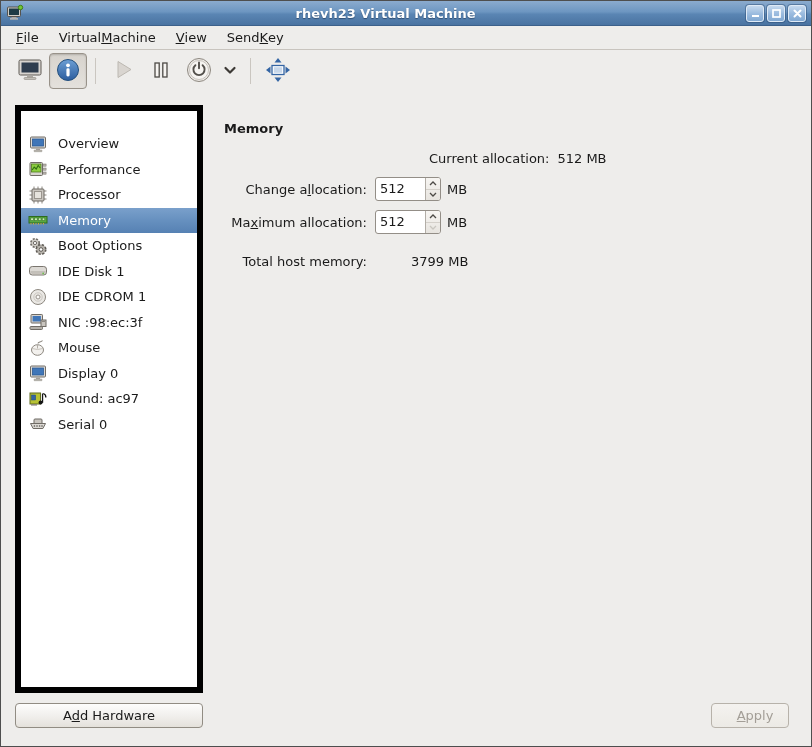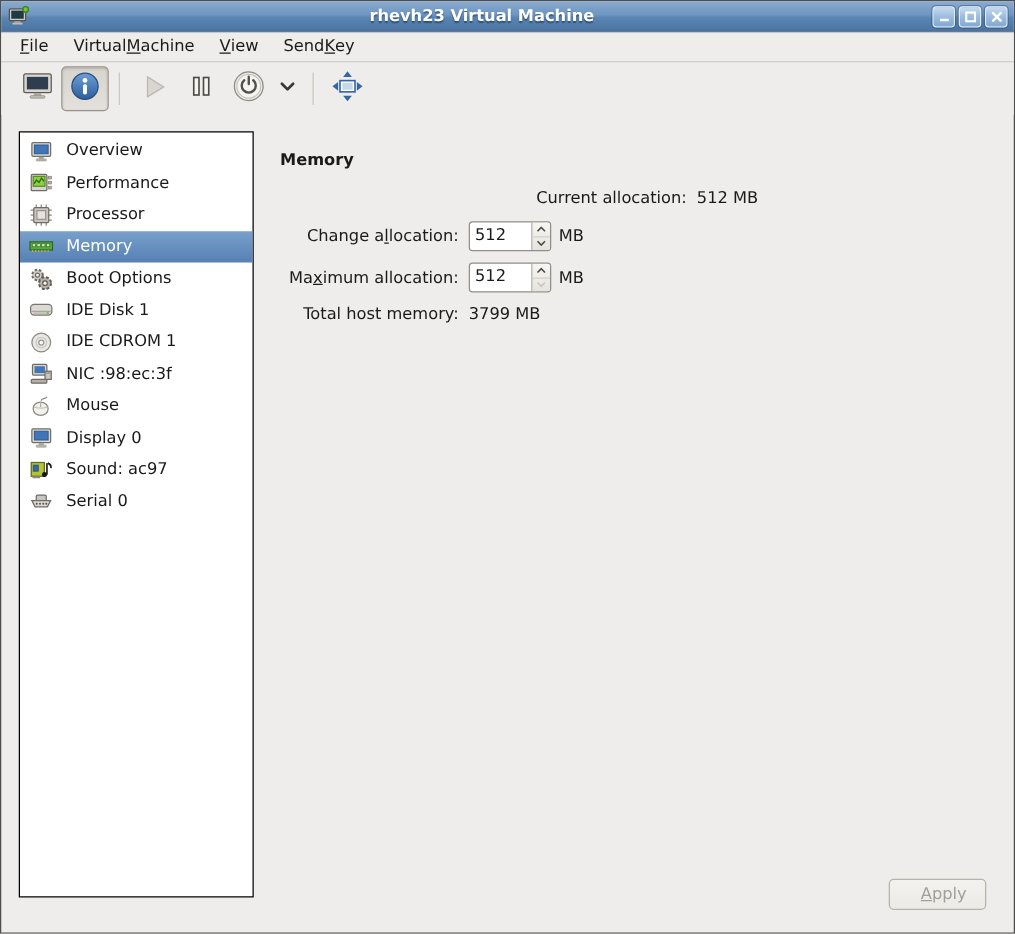--- a/index.html
+++ b/index.html
@@ -71,22 +71,22 @@
   
   .content {
     flex: 1;
     display: flex;
     padding: 13px 22px 18px 14px;
   }
   .left-col { width: 188px; flex: 0 0 188px; display: flex; flex-direction: column; }
   .hw-list {
     flex: 1;
     background: #fff;
-    border: 1px solid #000000;
-    padding-top: 2px;
+    border: 6px solid #000000;
+    padding-top: 20px;
     margin-bottom: 10px;
     overflow: hidden;
   }
   .hw-row {
     height: 25.5px;
     display: flex; align-items: center;
     padding-left: 7px;
     cursor: default;
     color: #1a1a1a;
   }
@@ -110,21 +110,21 @@
     padding-left: 10px;
   }
   .add-hw-btn { width: 100%; }
   
   .right-col { flex: 1; display: flex; flex-direction: column; padding: 16px 0 0 21px; }
   .panel-heading { font-weight: bold; font-size: 13px; margin-bottom: 8px; }
   .form-row { display: flex; align-items: center; }
   .form-row.r0 { margin-top: 4px;  height: 20px; justify-content: center; }
   .form-row.r1 { margin-top: 8px;  height: 26px; }
   .form-row.r2 { margin-top: 7px;  height: 26px; }
-  .form-row.r3 { margin-top: 6px;  height: 20px; }
+  .form-row.r3 { margin-top: 16px;  height: 20px; gap: 36px; }
   .form-label { width: 143px; flex: 0 0 143px; text-align: right; margin-right: 8px; white-space: nowrap; }
   .form-value { white-space: nowrap; }
   .unit { margin-left: 6px; }
   .spinbox {
     display: inline-flex;
     width: 66px; height: 24px;
     border: 1px solid #938e87;
     border-radius: 3px;
     background: #fff;
     overflow: hidden;
@@ -443,20 +443,23 @@
               <circle cx="11.6" cy="12" r="0.8" fill="#55524e"></circle>
               <circle cx="14" cy="12" r="0.8" fill="#55524e"></circle>
             </svg>
           </span>
           <span>Serial 0</span>
         </div>
 
 
       </div>
 
+      <div class="btn add-hw-btn">
+        <span><span>A</span><span class="mn">d</span><span>d Hardware</span></span>
+      </div>
     </div>
 
     <div class="right-col">
       <div class="panel-heading">Memory</div>
 
       <div class="form-row r0">
         <span class="form-label"><span>Current allocation:</span><span class="mn"></span><span></span></span>
         <span class="form-value">512 MB</span>
       </div>
 

